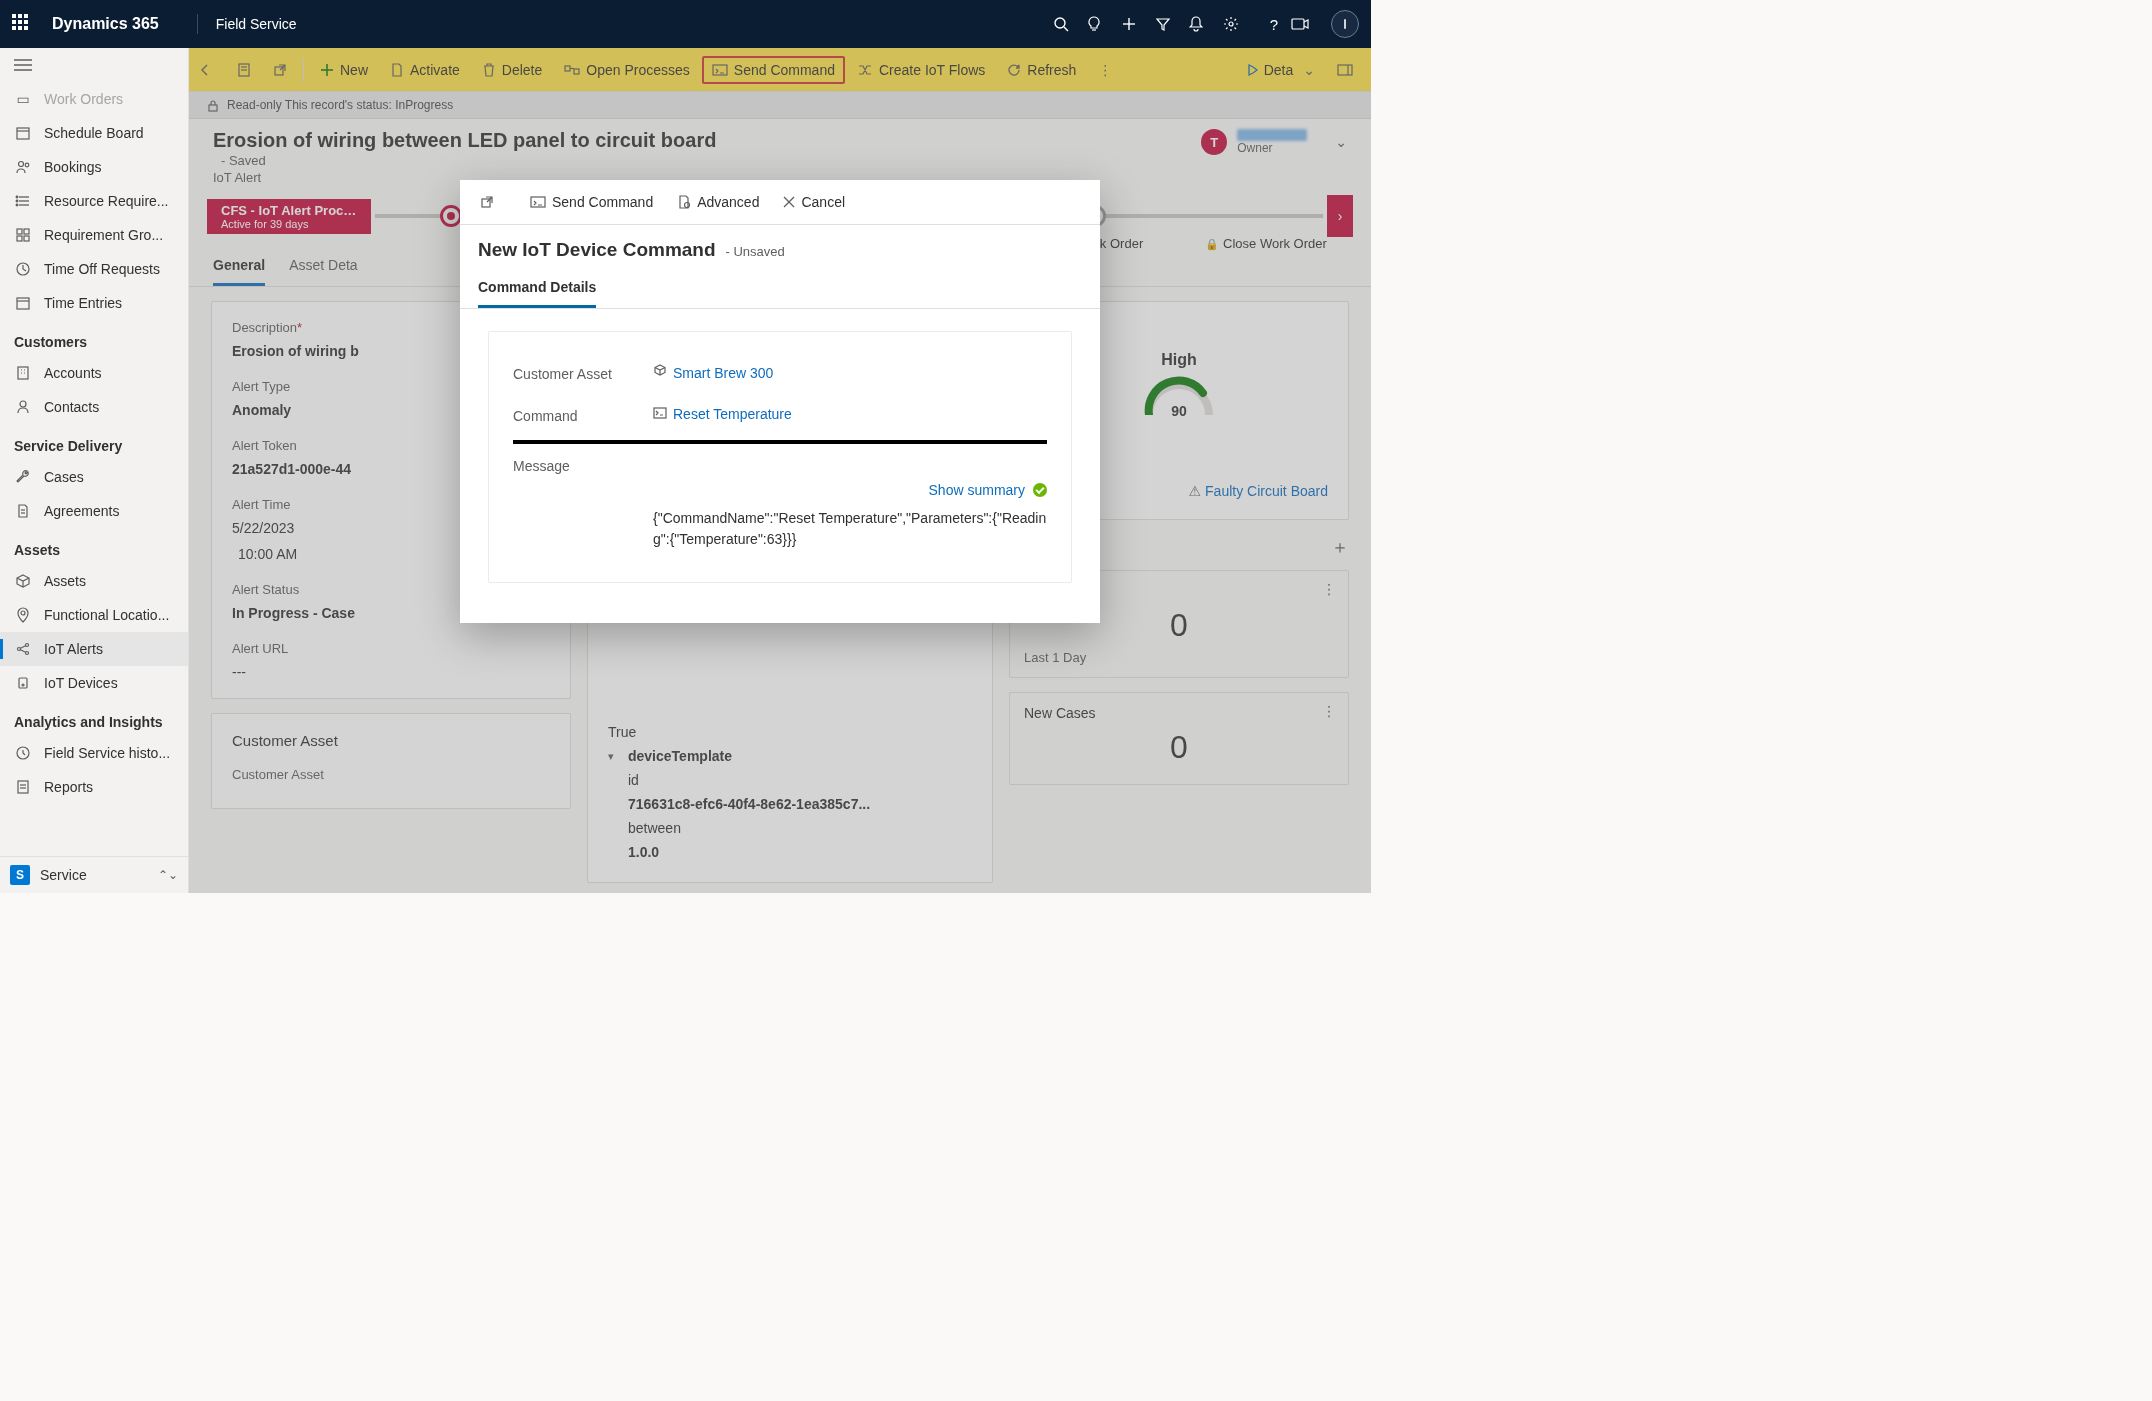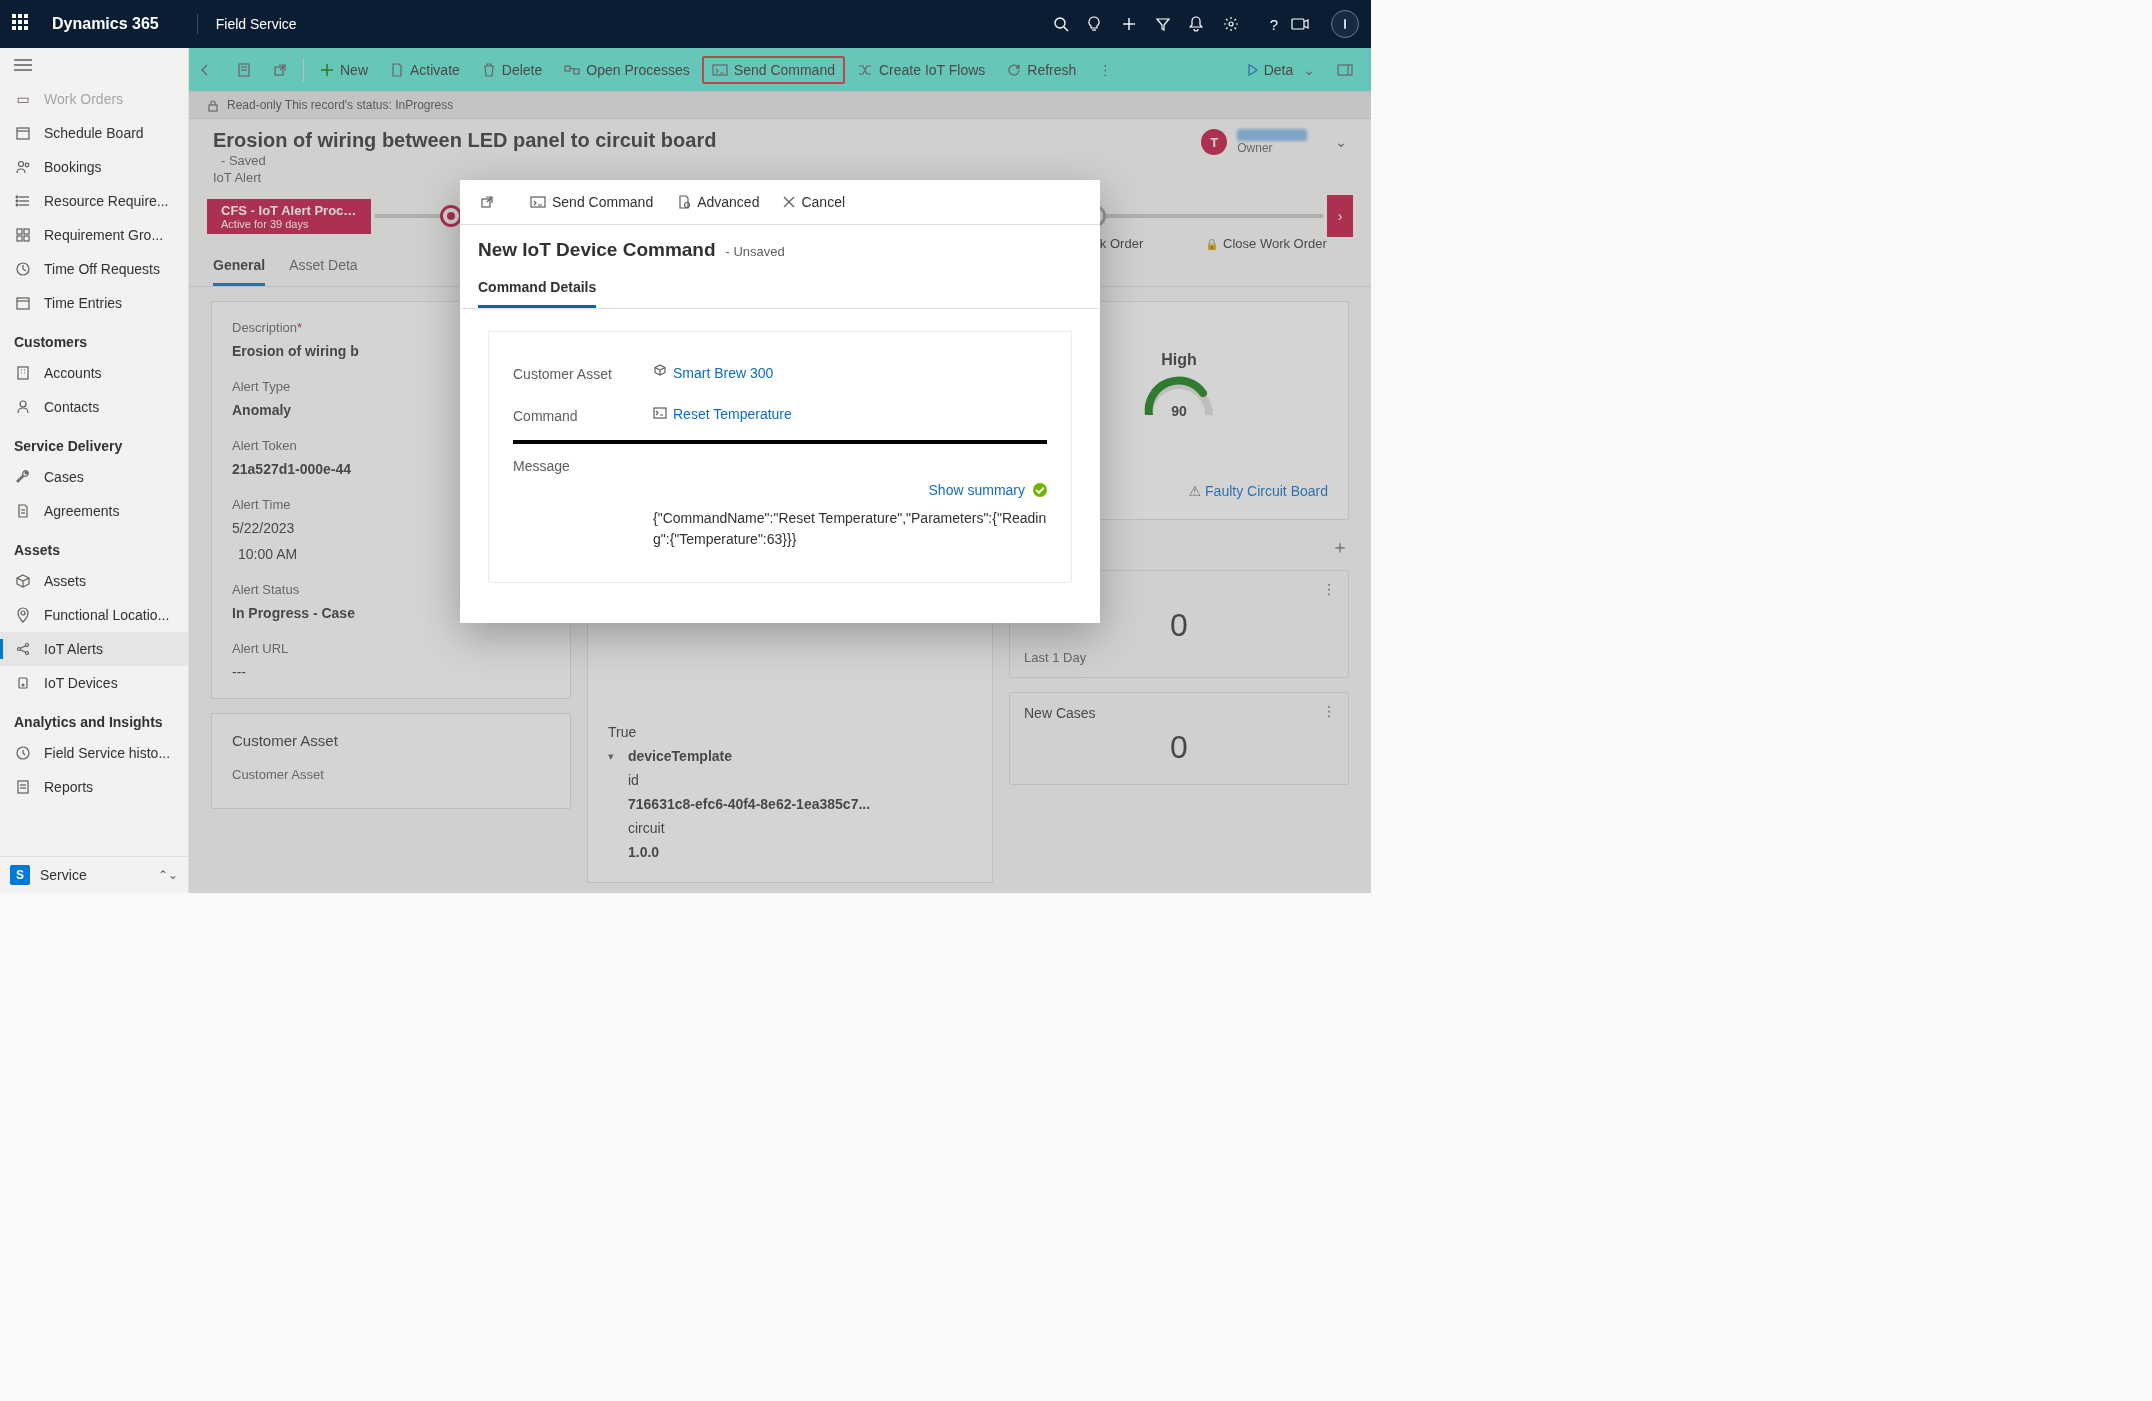--- a/index.html
+++ b/index.html
@@ -31,21 +31,21 @@
   .navitem.active::before{content:"";position:absolute;left:0;width:3px;height:20px;background:#0078d4;}
   .navitem .ni-icon{width:18px;height:18px;color:#605e5c;flex-shrink:0;display:flex;align-items:center;justify-content:center;}
   .navfooter{border-top:1px solid #e1dfdd;display:flex;align-items:center;padding:8px 10px;gap:10px;}
   .navfooter .sq{width:20px;height:20px;background:#0078d4;color:#fff;font-weight:600;display:flex;align-items:center;justify-content:center;font-size:12px;border-radius:2px;}
   .navfooter .updn{margin-left:auto;color:#605e5c;cursor:pointer;font-size:12px;}
   
   
   .content { flex:1; display:flex; flex-direction:column; min-width:0; position:relative;}
   
   
-  .cmdbar { height:44px; border-bottom:1px solid #e1dfdd; display:flex; align-items:center; padding:0 8px; background:#5eead4; gap:2px;}
+  .cmdbar { height:44px; border-bottom:1px solid #e1dfdd; display:flex; align-items:center; padding:0 8px; background:#fde047; gap:2px;}
   .cmdbar .back{width:28px;text-align:center;cursor:pointer;color:#605e5c;}
   .cmdbar .cbtn{display:flex;align-items:center;gap:6px;padding:6px 10px;cursor:pointer;border-radius:2px;color:#323130;}
   .cmdbar .cbtn .ci{color:#605e5c;display:flex;align-items:center;}
   .cmdbar .cbtn .ci.green{color:#107c10;}
   .cmdbar .highlight{border:2px solid #d13438;border-radius:2px;padding:4px 8px;}
   .cmdbar .vline{width:1px;height:24px;background:#e1dfdd;margin:0 4px;}
   .cmdbar .flex1{flex:1;}
   
   
   .statusstrip{background:#e8e8e8;color:#4b4b4b;font-size:12px;padding:6px 18px;display:flex;align-items:center;gap:8px;border-bottom:1px solid #d6d6d6;}
@@ -593,21 +593,21 @@
               <span style="font-weight:600;">deviceTemplate</span>
             </div>
           <div class="tree-indent">
             <div class="tree-row">
                 <span>id</span>
               </div>
             <div class="tree-row">
                 <span style="font-weight:600">716631c8-efc6-40f4-8e62-1ea385c7...</span>
               </div>
             <div class="tree-row">
-                <span>circuit</span>
+                <span>between</span>
               </div>
             <div class="tree-row">
                 <span style="font-weight:600">1.0.0</span>
               </div>
           </div>
         </div>
       </div>
 
       <div class="col3">
         <div class="card">

